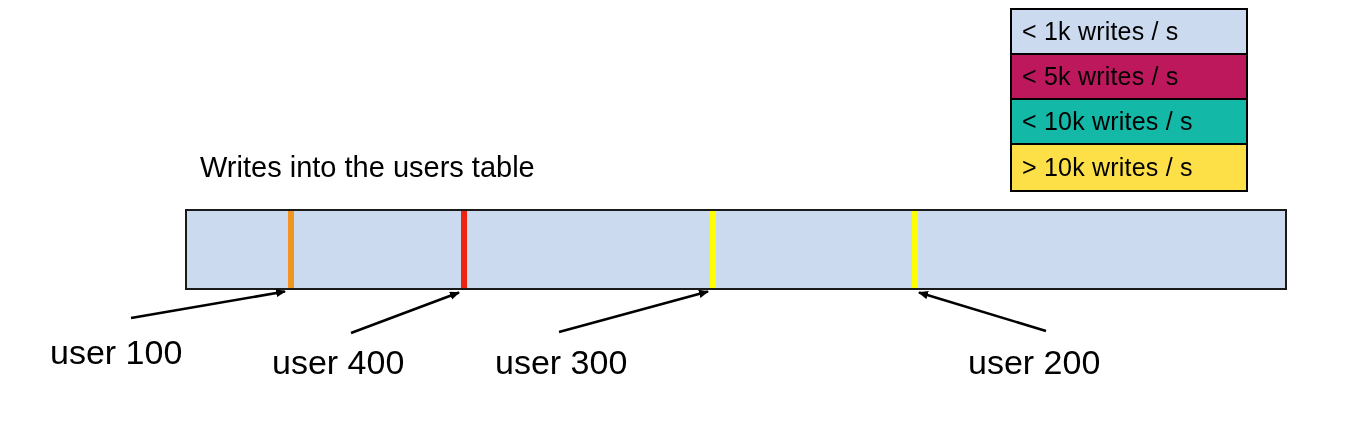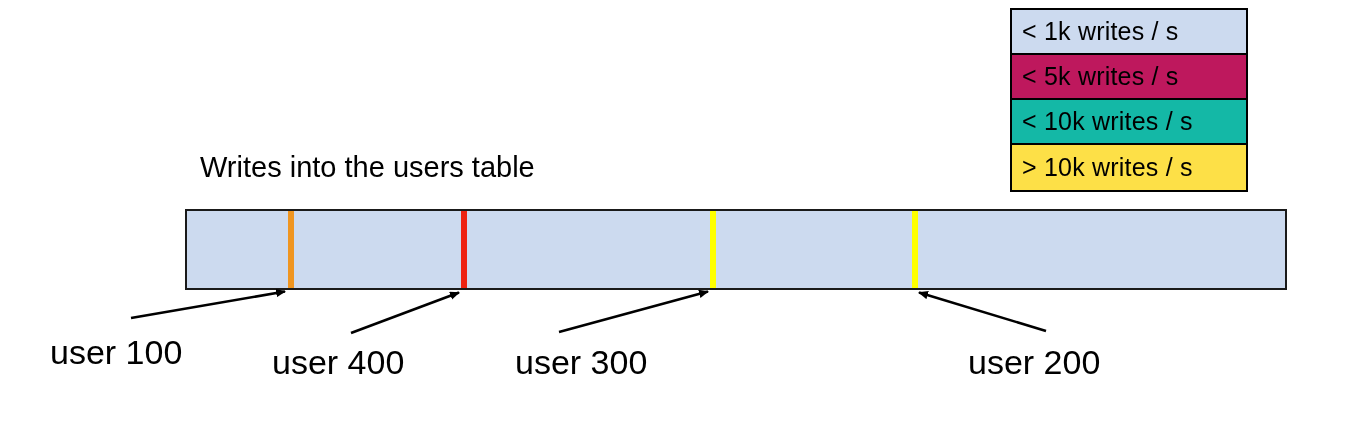--- a/index.html
+++ b/index.html
@@ -131,16 +131,16 @@
       </marker>
     </defs>
     <line x1="131" y1="318" x2="285" y2="291.5" stroke="#000000" stroke-width="2.6" marker-end="url(#ah)"></line>
     <line x1="351" y1="333" x2="459" y2="292.5" stroke="#000000" stroke-width="2.6" marker-end="url(#ah)"></line>
     <line x1="559" y1="332" x2="708" y2="291.5" stroke="#000000" stroke-width="2.6" marker-end="url(#ah)"></line>
     <line x1="1046" y1="331" x2="919" y2="292.5" stroke="#000000" stroke-width="2.6" marker-end="url(#ah)"></line>
   </svg>
 
   <div class="user-label" style="left:50px;top:337px;">user 100</div>
   <div class="user-label" style="left:272px;top:347px;">user 400</div>
-  <div class="user-label" style="left:495px;top:347px;margin-left:20px;">user 300</div>
+  <div class="user-label" style="left:495px;top:347px;">user 300</div>
   <div class="user-label" style="left:968px;top:347px;">user 200</div>
 
 </div>
 
 </body></html>

